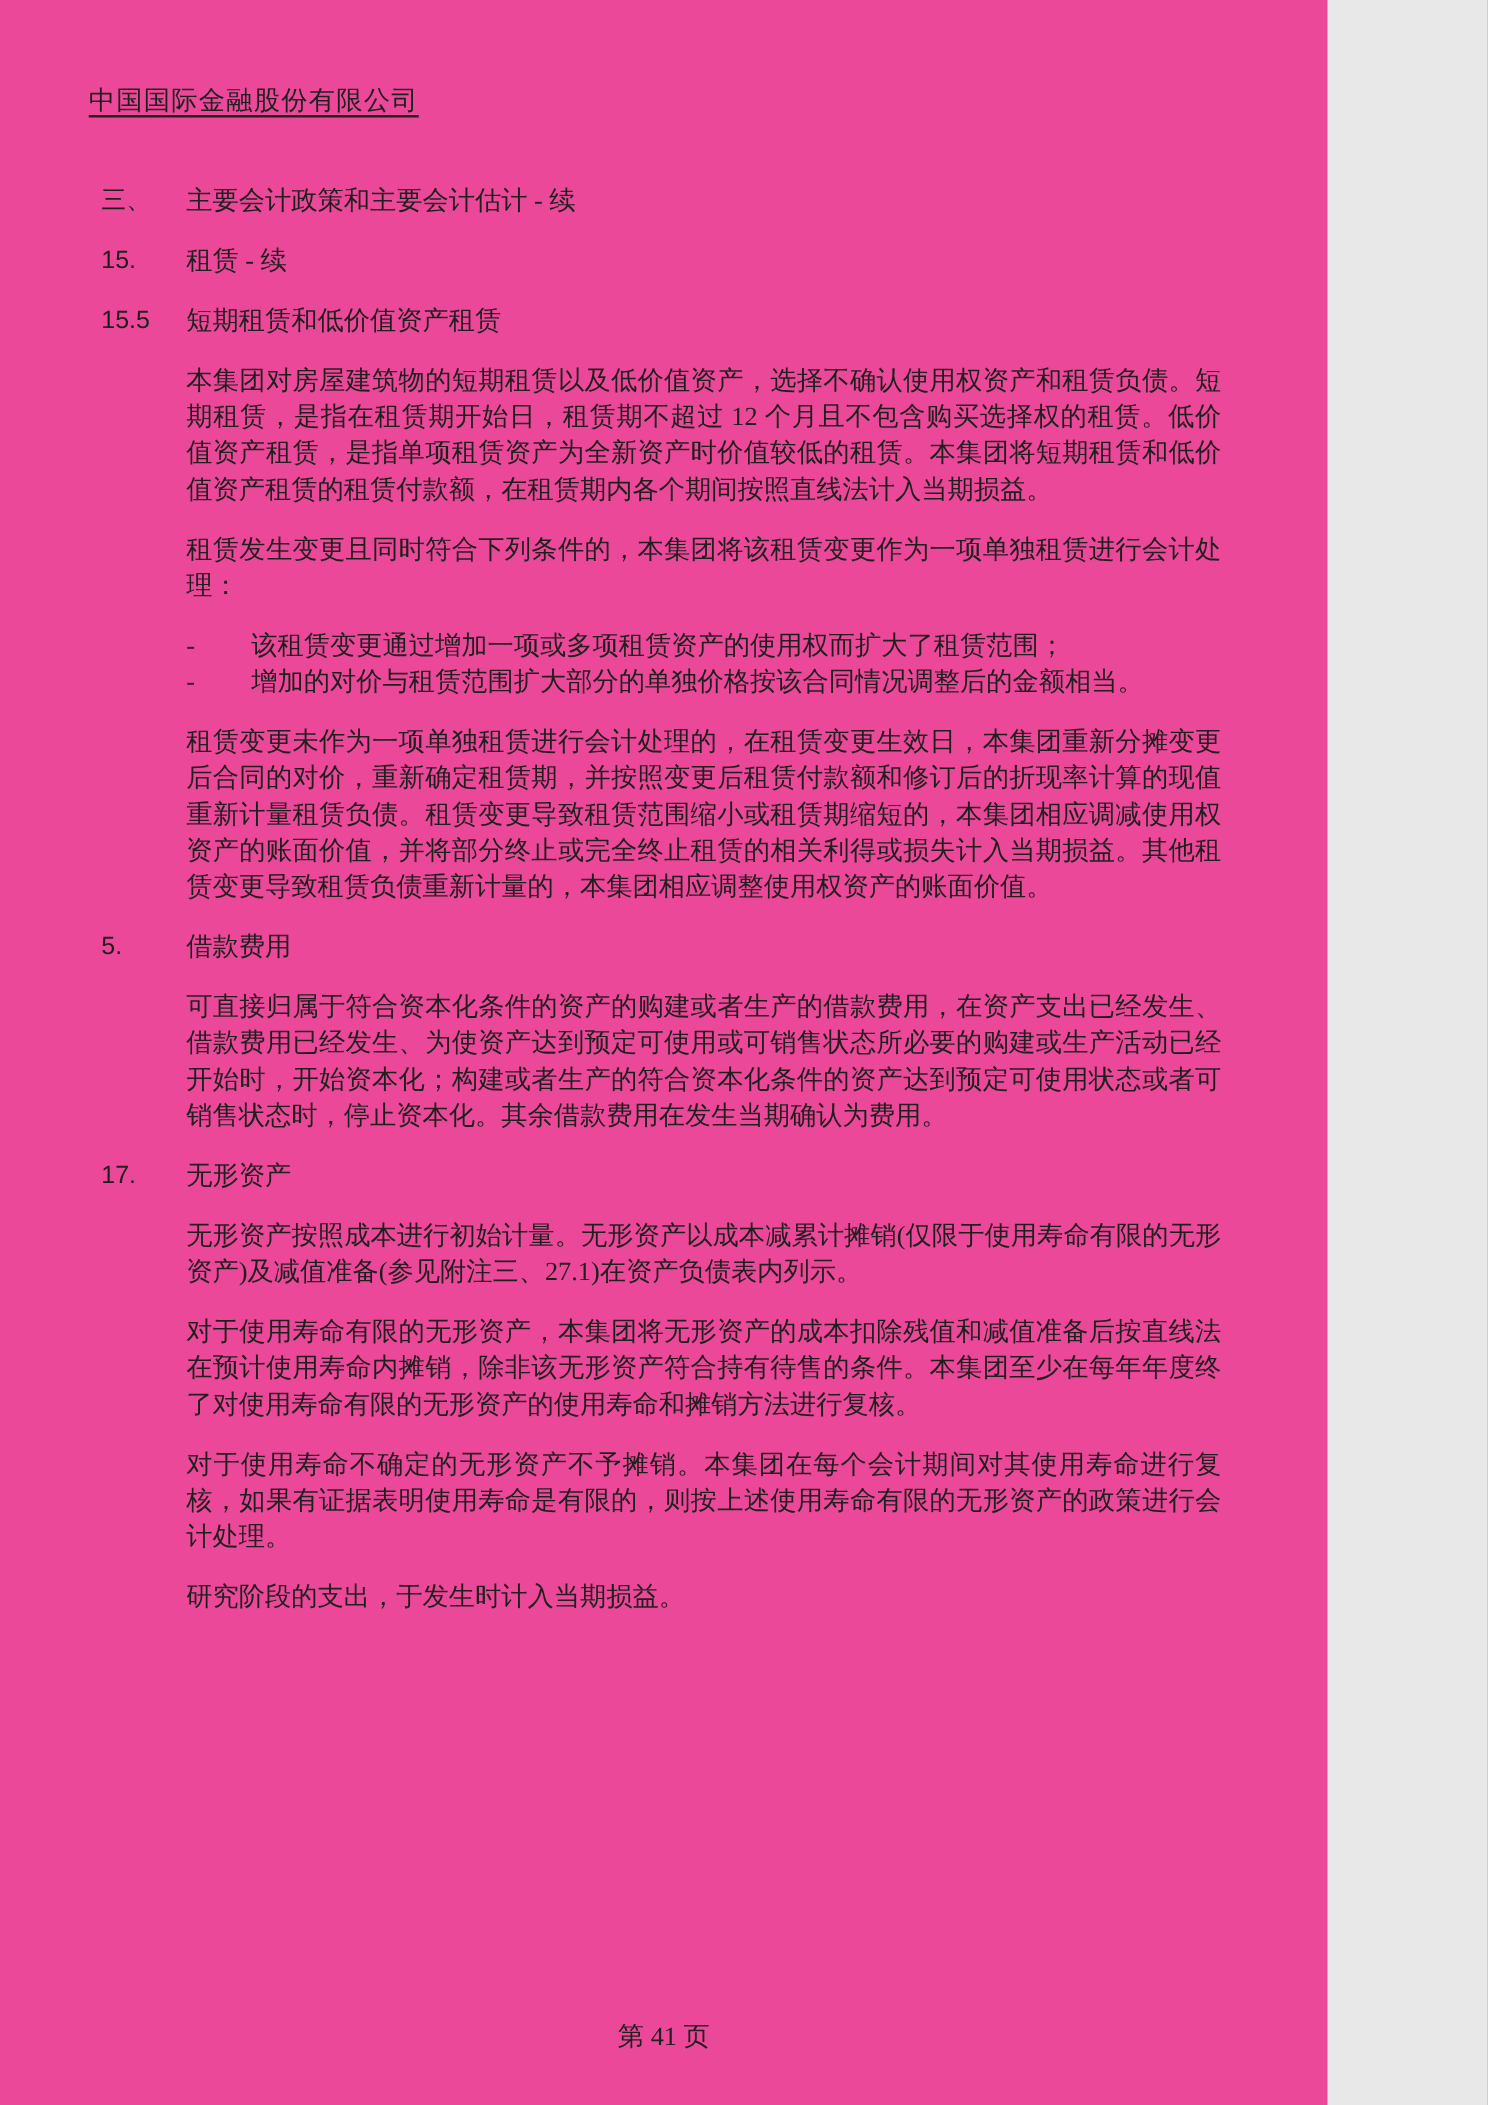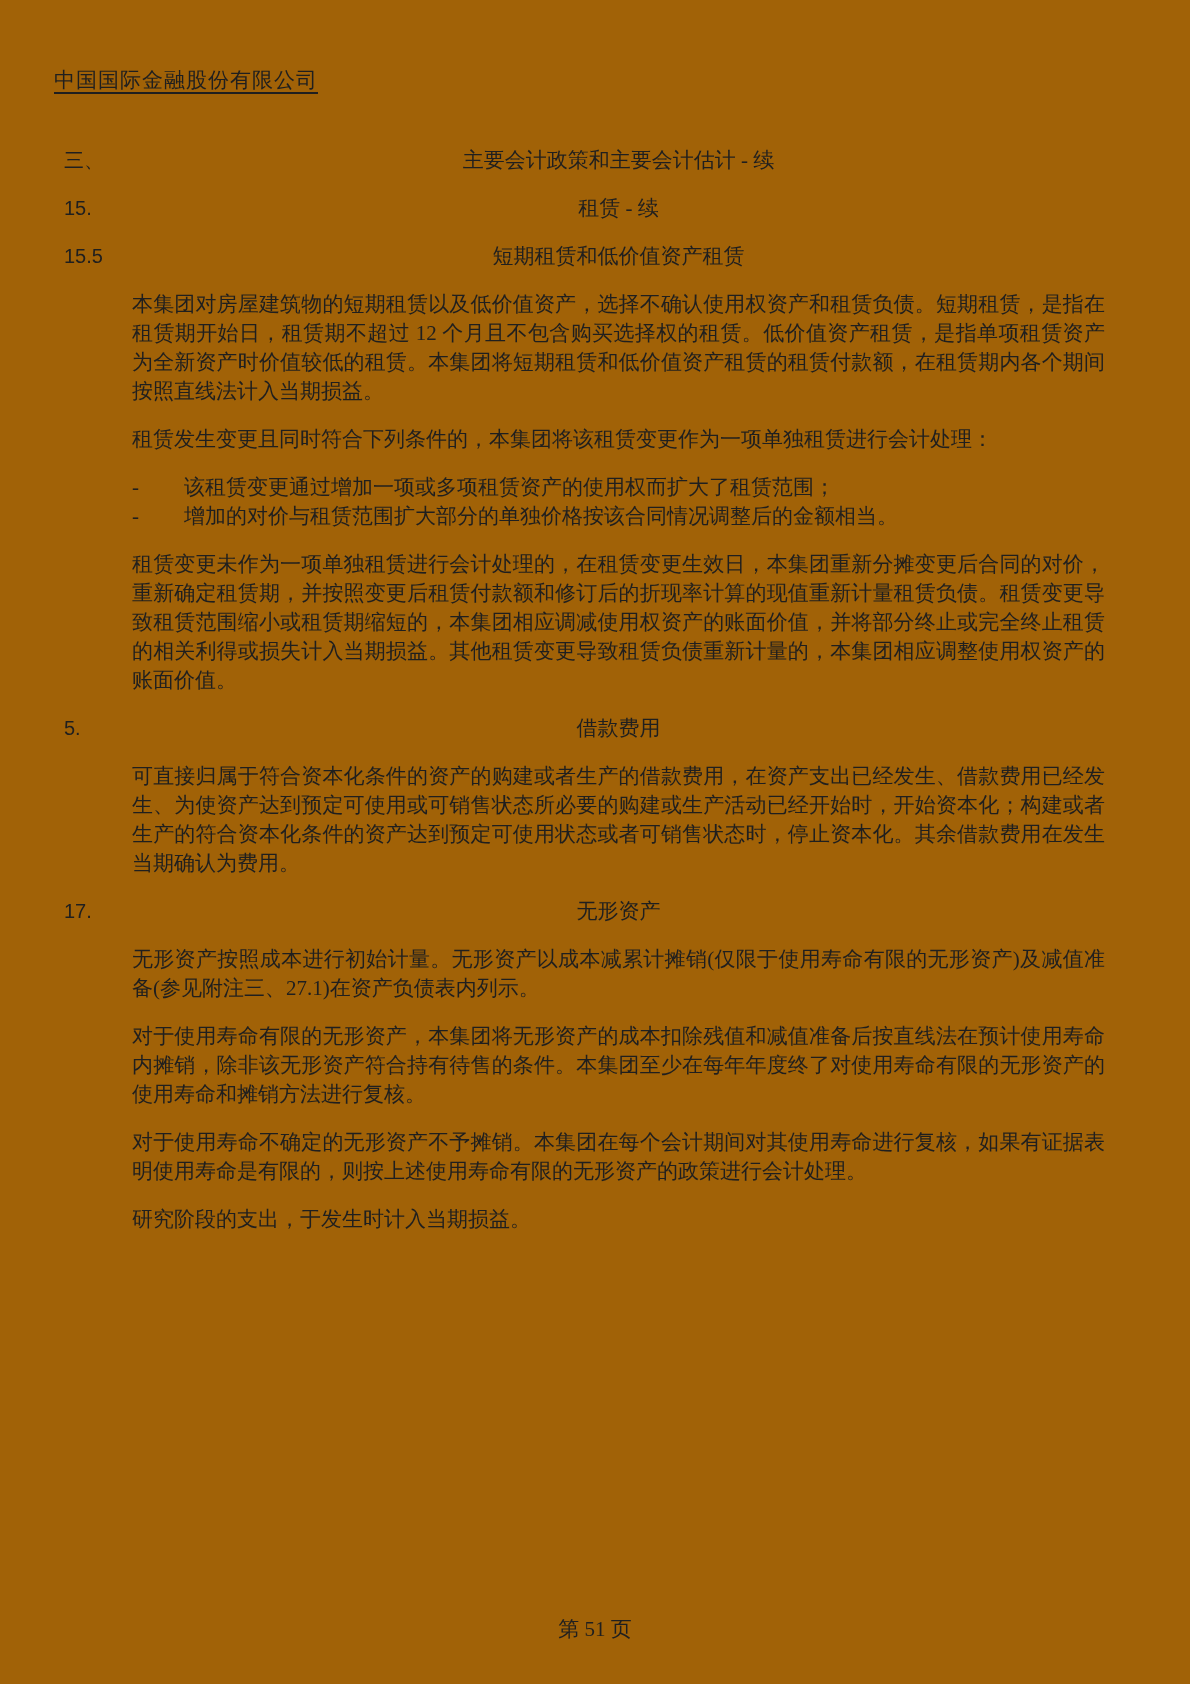--- a/index.html
+++ b/index.html
@@ -1,45 +1,45 @@
 <!DOCTYPE html>
 <html><head>
 <meta charset="utf-8">
 <style>
   * { margin: 0; padding: 0; box-sizing: border-box; }
   html, body { background: #e8e8e8; }
   .page {
     position: relative;
-    width: 1190px;
+    width: 1062px;
     height: 1684px;
-    background: #a16207;
+    background: #ec4899;
     color: #1f1f1f;
     font-family: "Liberation Serif", "DejaVu Serif", serif;
     font-size: 21px;
     line-height: 29px;
-    padding: 66px 85px 0 54px;
+    padding: 66px 85px 0 71px;
     overflow: hidden;
   }
   .company {
     text-decoration: underline;
     text-underline-offset: 5px;
     margin-bottom: 51px;
     letter-spacing: 1px;
   }
   .doc-body { margin-left: 10px; }
   .block { display: flex; margin-bottom: 19px; }
   .gutter {
     width: 68px;
     flex: none;
     font-family: "Liberation Sans", "DejaVu Sans", sans-serif;
     font-size: 20px;
   }
   .content { flex: 1; }
   .para { text-align: justify; }
-  .heading .content { text-align: center; }
+  .heading .content { text-align: left; }
   .bullet-line { display: flex; }
   .bullet-marker { width: 52px; flex: none; }
   .bullet-text { flex: 1; text-align: justify; }
   .footer {
     position: absolute;
     left: 0;
     top: 1615px;
     width: 100%;
     text-align: center;
   }
@@ -130,15 +130,15 @@
     </div>
 
 
     <div class="block">
       <span class="gutter"></span>
       <div class="content para">研究阶段的支出，于发生时计入当期损益。</div>
     </div>
 
   </div>
 
-  <div class="footer">第 51 页</div>
+  <div class="footer">第 41 页</div>
 
 </div>
 
 </body></html>

